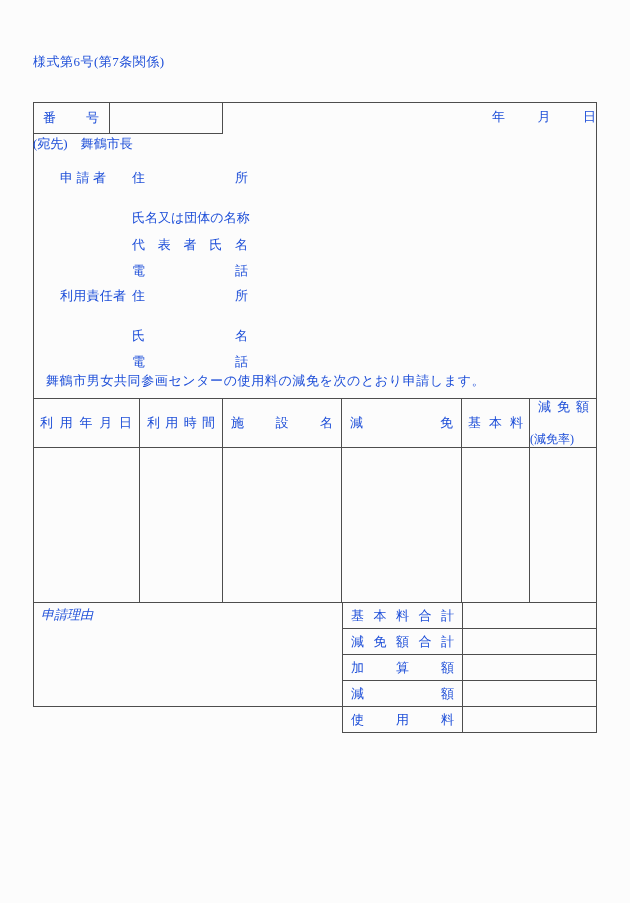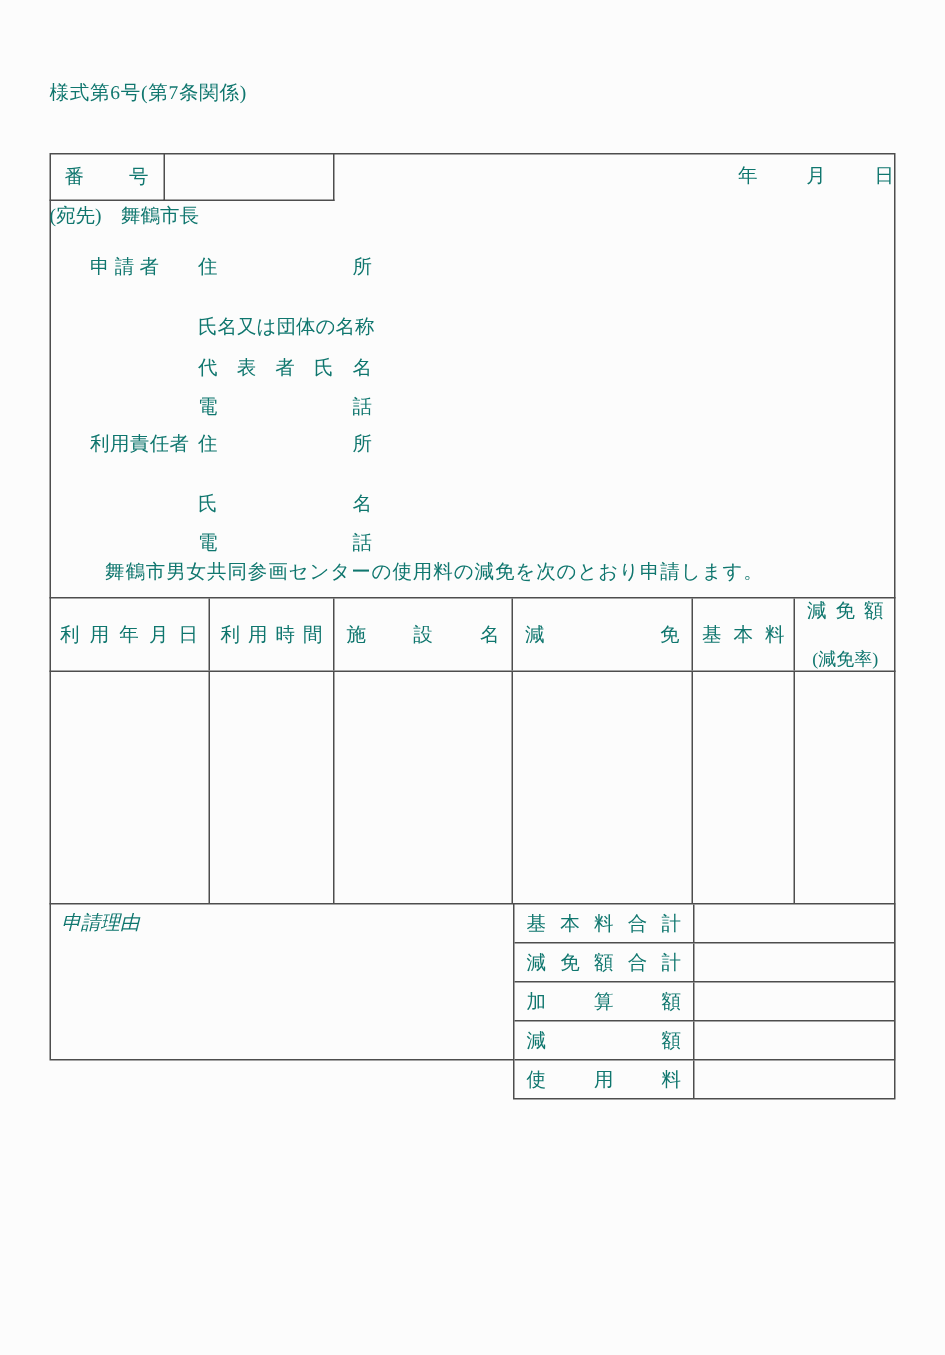--- a/index.html
+++ b/index.html
@@ -1,20 +1,20 @@
 <!DOCTYPE html>
 <html><head>
 <meta charset="utf-8">
 <style>
   html,body { margin:0; padding:0; background:#e8e8e8; }
   .page {
     position:relative; width:630px; height:903px; margin:0 auto;
     background:#fcfcfc; overflow:hidden;
     font-family:"Liberation Serif","DejaVu Serif",serif;
-    color:#0f766e; font-size:13px; line-height:16px;
+    color:#1d4ed8; font-size:13px; line-height:16px;
   }
   .abs { position:absolute; }
 
   .note { left:33px; top:54px; letter-spacing:0.5px; }
   .title { left:0; right:0; top:80px; text-align:center; font-size:13.5px; font-weight:normal; letter-spacing:0.5px; margin:0; }
 
   .outer-box { left:33px; top:102px; width:564px; height:605px; border:1px solid #4d4d4d; box-sizing:border-box; }
 
   .num-cell { left:33px; top:102px; width:77px; height:32px; box-sizing:border-box;
     border-right:1px solid #4d4d4d; border-bottom:1px solid #4d4d4d; display:flex; align-items:center; }
@@ -22,39 +22,39 @@
   .num-box { left:109px; top:102px; width:114px; height:32px; box-sizing:border-box;
     border-right:1px solid #4d4d4d; border-bottom:1px solid #4d4d4d; }
   .date-field { left:492px; top:109px; width:104px; height:16px; }
 
   .addressee { left:33px; top:136px;text-align:center; }
 
   .frow { position:absolute; left:60px; height:16px; width:320px; }
   .frow .sec { position:absolute; left:0; top:0; }
   .frow .fld { position:absolute; left:72px; top:0; width:116px; }
 
-  .declaration { left:70px; top:373px; letter-spacing:0.6px; }
+  .declaration { left:46px; top:373px; letter-spacing:0.6px; }
 
   .spread { display:flex; justify-content:space-between; }
   .spread > span { flex-shrink:0; }
 
   .thead { left:33px; top:398px; width:564px; height:50px; box-sizing:border-box;
     border-top:1px solid #4d4d4d; border-bottom:1px solid #4d4d4d; display:flex; }
   .tbody { left:33px; top:448px; width:564px; height:155px; box-sizing:border-box;
     border-bottom:1px solid #4d4d4d; display:flex; }
   .th, .td { box-sizing:border-box; display:flex; align-items:center; }
   .th:not(:last-child), .td:not(:last-child) { border-right:1px solid #4d4d4d; }
   .c1 { width:107px; } .c2 { width:83px; } .c3 { width:119px; }
   .c4 { width:120px; } .c5 { width:68px; } .c6 { flex:1; }
   .th .spread { flex:1; margin:0 8px; }
   .th.c1 .spread, .th.c2 .spread { margin:0 7px; }
   .th.c5 .spread { margin:0 6px; }
   .th.c6 { flex-direction:column; justify-content:center; align-items:stretch; }
   .amt1 { margin:0 6px 3px 6px; }
-  .amt2 { text-align:center; font-size:12px; }
+  .amt2 { text-align:left; font-size:12px; }
 
   .reason-label { left:41px; top:607px;font-style:italic; }
 
   .totals { left:342px; top:602px; width:255px; height:131px; box-sizing:border-box;
     border:1px solid #4d4d4d; background:#fcfcfc; display:flex; flex-direction:column; }
   .trow { flex:1; display:flex; box-sizing:border-box; }
   .trow:not(:last-child) { border-bottom:1px solid #4d4d4d; }
   .tlab { width:120px; box-sizing:border-box; border-right:1px solid #4d4d4d; display:flex; align-items:center; }
   .tlab .spread { flex:1; margin:0 8px; }
   .tval { flex:1; display:flex; align-items:center; padding:0 6px; }

